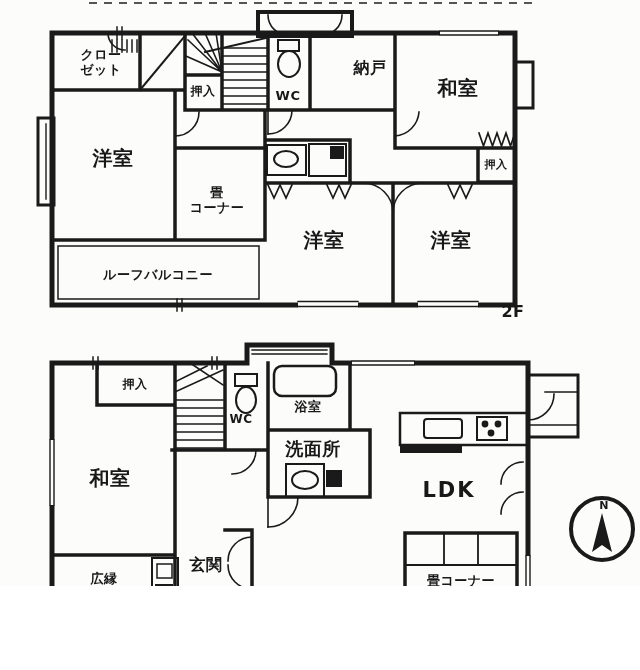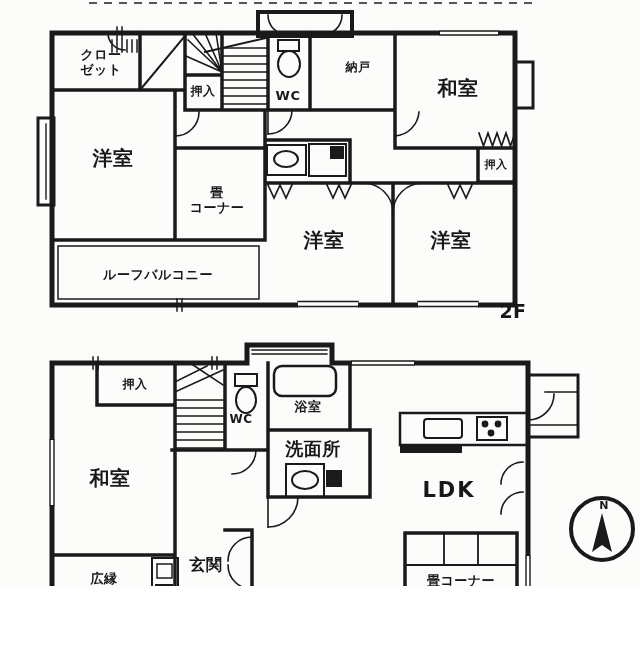--- a/index.html
+++ b/index.html
@@ -183,30 +183,30 @@
         <line x1="90" y1="3" x2="540" y2="3" stroke="#555" stroke-width="2" stroke-dasharray="6,9"></line>
         <line x1="15" y1="666" x2="560" y2="666" stroke="#666" stroke-width="1.5" stroke-dasharray="3,4"></line>
       </g>
     </g>
   </svg>
 
   <span class="lbl" style="left:101px;top:63px;font-size:13px">クロー
 ゼット</span>
   <span class="lbl" style="left:203px;top:92px;font-size:12px">押入</span>
   <span class="lbl" style="left:288px;top:96px;font-size:13px">WC</span>
-  <span class="lbl" style="left:358px;top:68px;font-size:12px">納戸</span>
+  <span class="lbl" style="left:370px;top:68px;font-size:16px">納戸</span>
   <span class="lbl" style="left:458px;top:88px;font-size:20px">和室</span>
   <span class="lbl" style="left:496px;top:165px;font-size:11px">押入</span>
   <span class="lbl" style="left:113px;top:158px;font-size:20px">洋室</span>
   <span class="lbl" style="left:217px;top:201px;font-size:13px">畳
 コーナー</span>
   <span class="lbl" style="left:324px;top:240px;font-size:20px">洋室</span>
   <span class="lbl" style="left:451px;top:240px;font-size:20px">洋室</span>
   <span class="lbl" style="left:158px;top:275px;font-size:13px">ルーフバルコニー</span>
-  <span class="lbl" style="left:513px;top:312px;font-size:19px">2F</span>
+  <span class="lbl" style="left:513px;top:312px;font-size:16px">2F</span>
 
   <span class="lbl" style="left:135px;top:385px;font-size:12px">押入</span>
   <span class="lbl" style="left:241px;top:420px;font-size:12px">WC</span>
   <span class="lbl" style="left:308px;top:407px;font-size:13px">浴室</span>
   <span class="lbl" style="left:313px;top:449px;font-size:18px">洗面所</span>
   <span class="lbl" style="left:110px;top:478px;font-size:20px">和室</span>
   <span class="lbl" style="left:449px;top:491px;font-size:21px;letter-spacing:2px">LDK</span>
   <span class="lbl" style="left:104px;top:579px;font-size:13px">広縁</span>
   <span class="lbl" style="left:206px;top:565px;font-size:16px">玄関</span>
   <span class="lbl" style="left:461px;top:581px;font-size:13px">畳コーナー</span>

